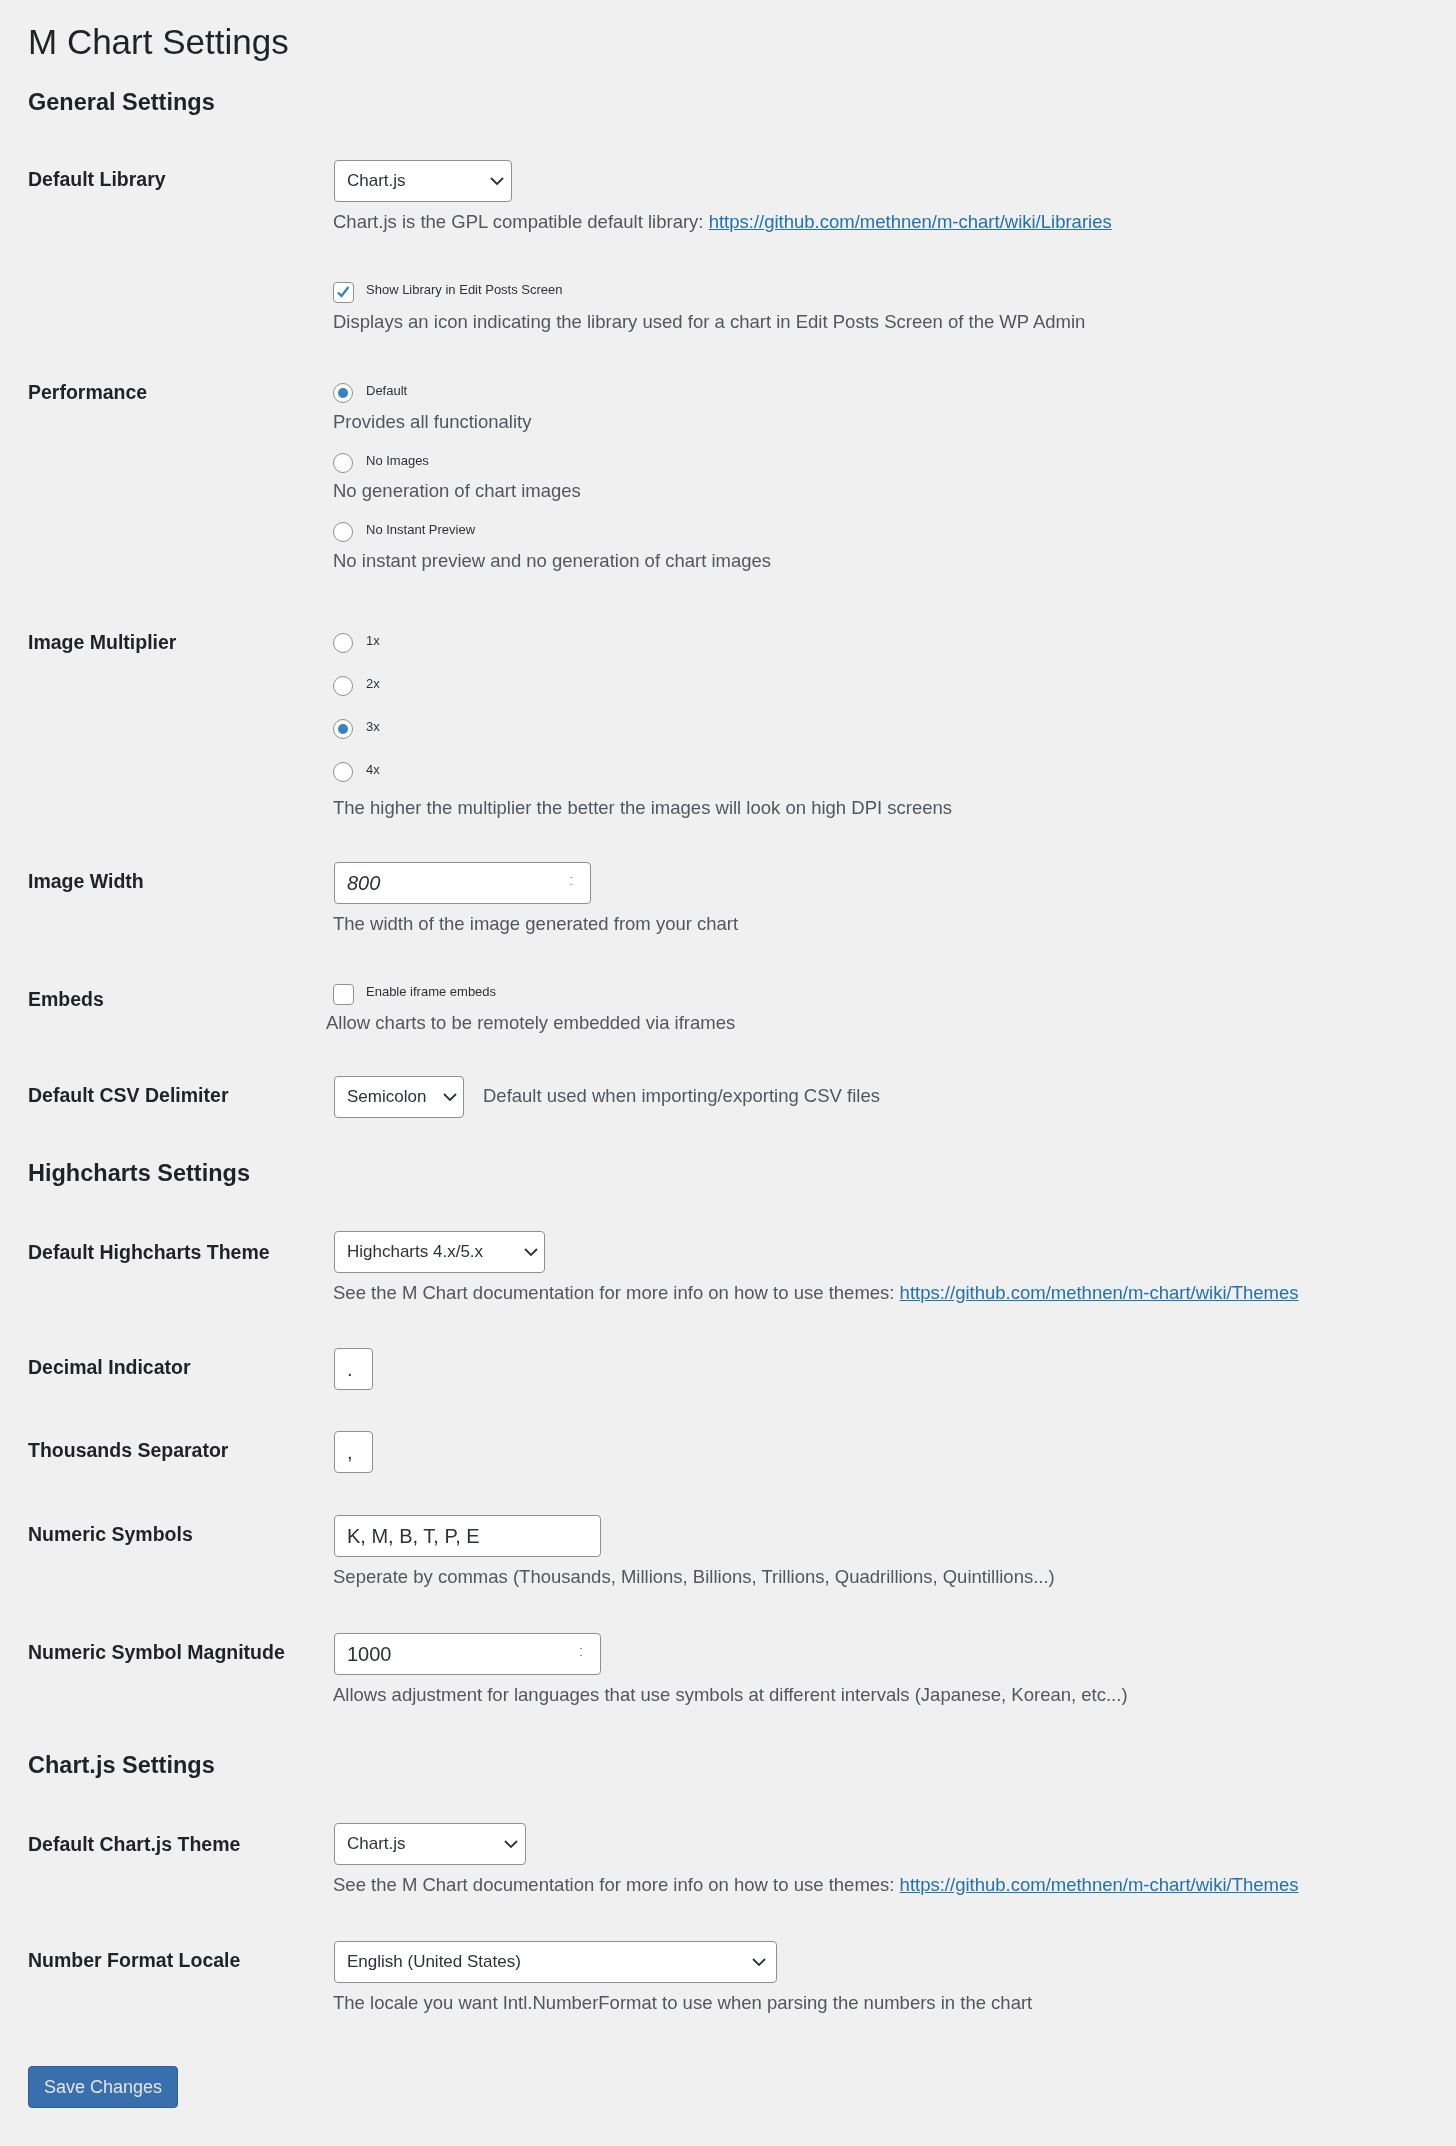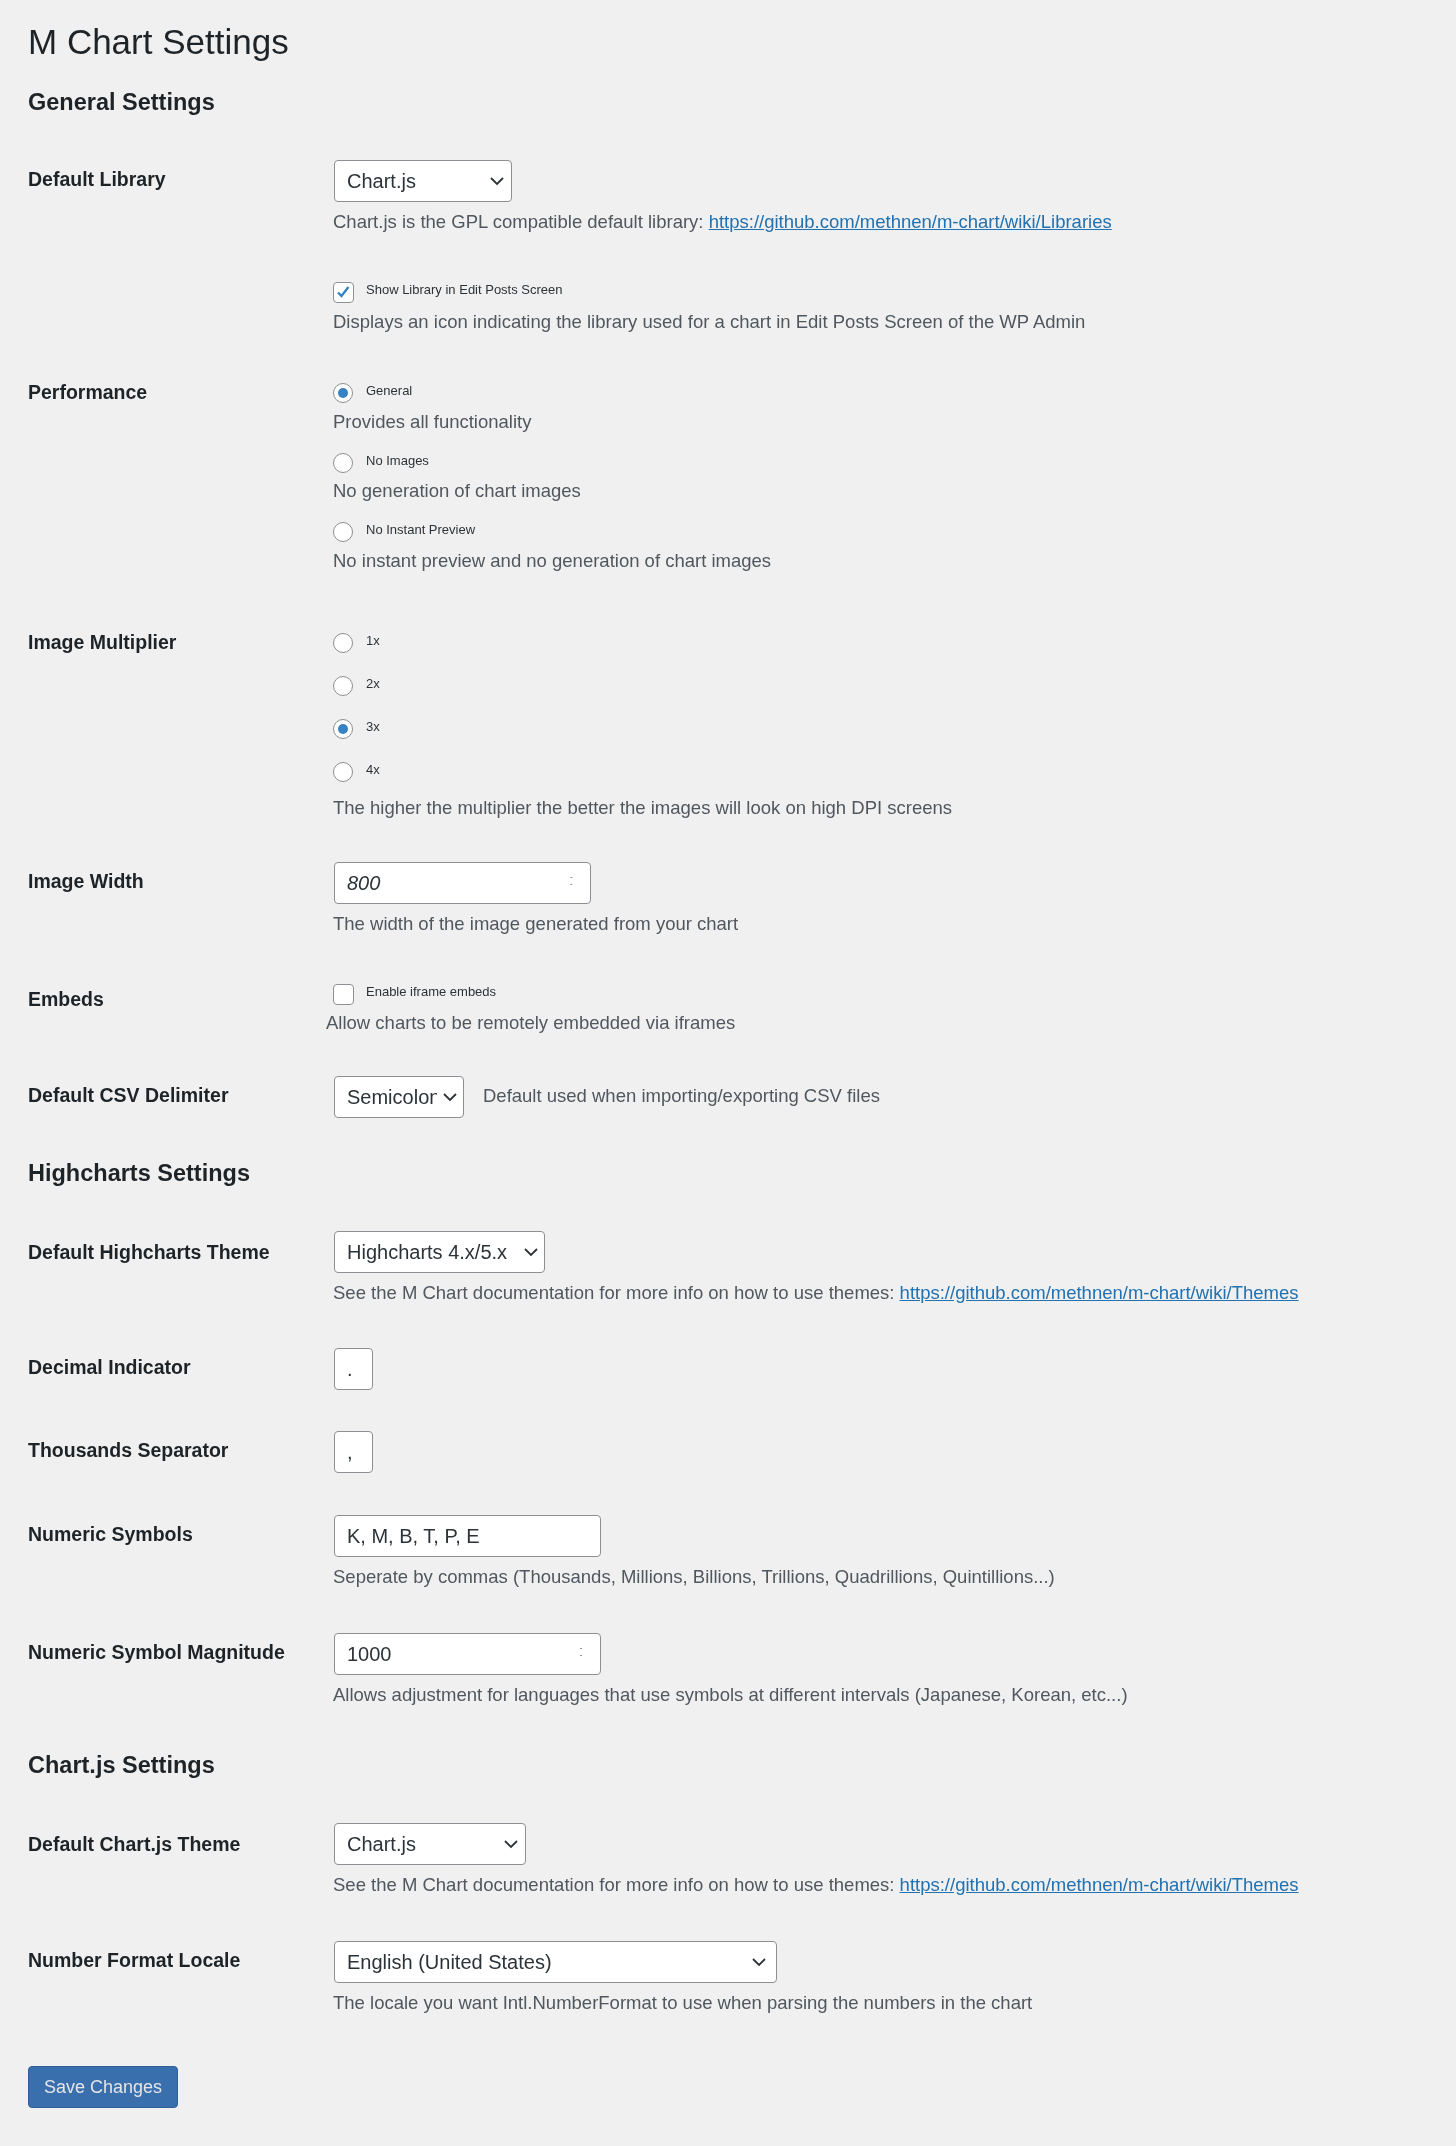--- a/index.html
+++ b/index.html
@@ -9,21 +9,21 @@
   }
   .abs { position:absolute; }
   .title { left:28px; top:22px; font-size:35px; font-weight:400; color:#1d2327; }
   .section { left:28px; font-size:23.5px; font-weight:700; color:#1d2327; }
   .label { left:28px; font-size:19.5px; font-weight:700; color:#1d2327; }
   .desc { font-size:18.5px; color:#50575e; white-space:nowrap; }
   .desc a { color:#2271b1; text-decoration:underline; }
   .optlabel { font-size:13px; color:#2c3338; white-space:nowrap; }
   .select {
     position:absolute; background:#fff; border:1.5px solid #8c8f94; border-radius:4px;
-    box-sizing:border-box; height:42px; font-size:20px; color:#2c3338;
+    box-sizing:border-box; height:42px; font-size:17px; color:#2c3338;
     display:flex; align-items:center; padding-left:12px;
   }
   .select .val { flex:1; white-space:nowrap; overflow:hidden; }
   .select .chev { width:28px; display:flex; justify-content:center; align-items:center; }
   .input {
     position:absolute; background:#fff; border:1.5px solid #8c8f94; border-radius:4px;
     box-sizing:border-box; height:42px; font-size:20px; color:#2c3338;
     display:flex; align-items:center; padding-left:12px;
   }
   .input .val { flex:1; white-space:nowrap; }
@@ -69,21 +69,21 @@
 <div class="check" style="left:333px; top:282px;">
   <svg width="18" height="18" viewBox="0 0 18 18" style="position:absolute;left:0;top:0;">
       <path d="M4 9.5l3.5 3.5L14.5 4" fill="none" stroke="#3582c4" stroke-width="2.4"></path>
     </svg>
 </div>
 <div class="abs optlabel" style="left:366px; top:282px;">Show Library in Edit Posts Screen</div>
 <div class="abs desc" style="left:333px; top:311px;">Displays an icon indicating the library used for a chart in Edit Posts Screen of the WP Admin</div>
 
 <div class="abs label" style="top:381px;">Performance</div>
 <div class="radio checked" style="left:333px; top:383px;"></div>
-<div class="abs optlabel" style="left:366px; top:383px;">General</div>
+<div class="abs optlabel" style="left:366px; top:383px;">Default</div>
 <div class="abs desc" style="left:333px; top:411px;">Provides all functionality</div>
 <div class="radio" style="left:333px; top:453px;"></div>
 <div class="abs optlabel" style="left:366px; top:453px;">No Images</div>
 <div class="abs desc" style="left:333px; top:480px;">No generation of chart images</div>
 <div class="radio" style="left:333px; top:522px;"></div>
 <div class="abs optlabel" style="left:366px; top:522px;">No Instant Preview</div>
 <div class="abs desc" style="left:333px; top:550px;">No instant preview and no generation of chart images</div>
 
 <div class="abs label" style="top:631px;">Image Multiplier</div>
 <div class="radio" style="left:333px; top:633px;"></div>

